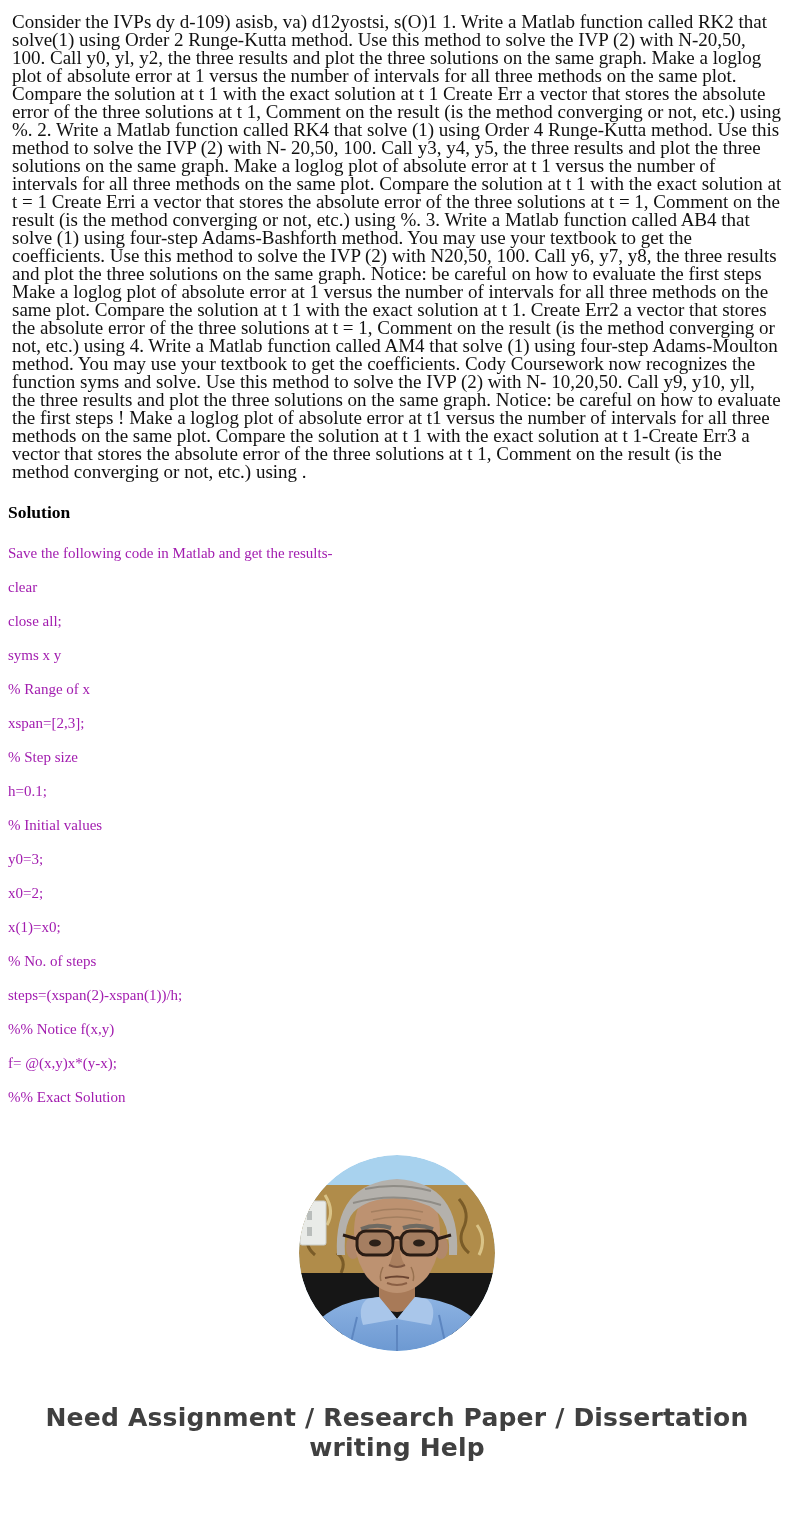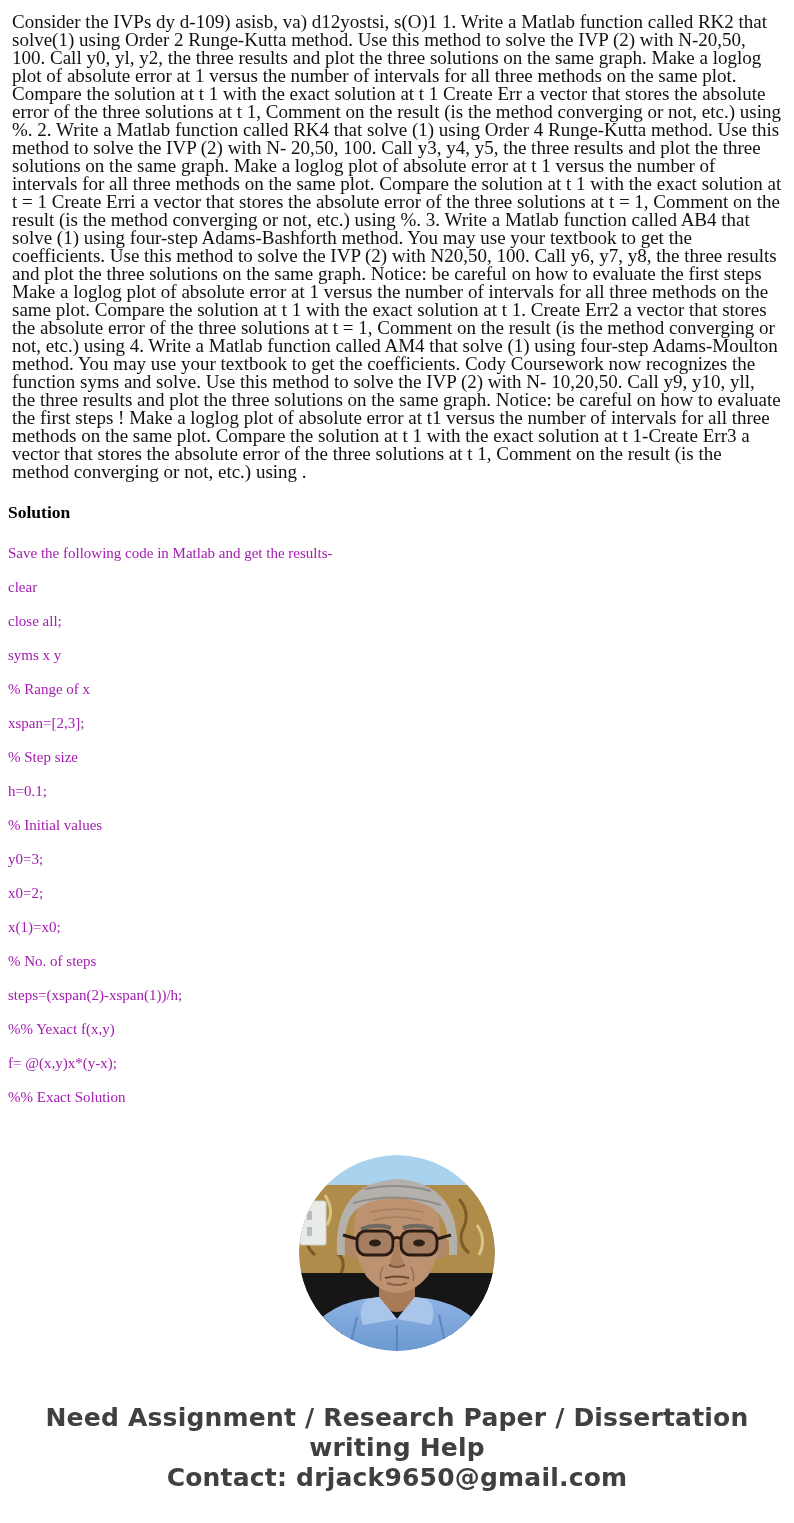--- a/index.html
+++ b/index.html
@@ -75,21 +75,21 @@
     <p class="doc-line">% Range of x</p>
     <p class="doc-line">xspan=[2,3];</p>
     <p class="doc-line">% Step size</p>
     <p class="doc-line">h=0.1;</p>
     <p class="doc-line">% Initial values</p>
     <p class="doc-line">y0=3;</p>
     <p class="doc-line">x0=2;</p>
     <p class="doc-line">x(1)=x0;</p>
     <p class="doc-line">% No. of steps</p>
     <p class="doc-line">steps=(xspan(2)-xspan(1))/h;</p>
-    <p class="doc-line">%% Yexact f(x,y)</p>
+    <p class="doc-line">%% Notice f(x,y)</p>
     <p class="doc-line">f= @(x,y)x*(y-x);</p>
     <p class="doc-line">%% Exact Solution</p>
     <p class="doc-line">[Xe,Yexact]=ode45(f,xspan,y0);</p>
   </section>
 
   <figure class="photo-wrap" style="margin-left:0;margin-right:0;">
     <svg class="portrait" viewBox="0 0 196 196" xmlns="http://www.w3.org/2000/svg" role="img">
       <defs>
         <clipPath id="circleClip">
             <circle cx="98" cy="98" r="98"></circle>
@@ -158,16 +158,15 @@
         <path d="M116,142 L98,164 L132,170 Q138,152 128,144 Z" fill="#a9c6ea"></path>
 
         <path d="M58,162 L50,196 M140,160 L148,196 M98,170 L98,196" stroke="#5d86c0" stroke-width="2" fill="none"></path>
       </g>
     </svg>
   </figure>
 
   <footer class="promo">
     <div>Need Assignment / Research Paper / Dissertation</div>
     <div>writing Help</div>
-    <div>Contact: drjack9650@gmail.com</div>
   </footer>
 
 </main>
 
 </body></html>

